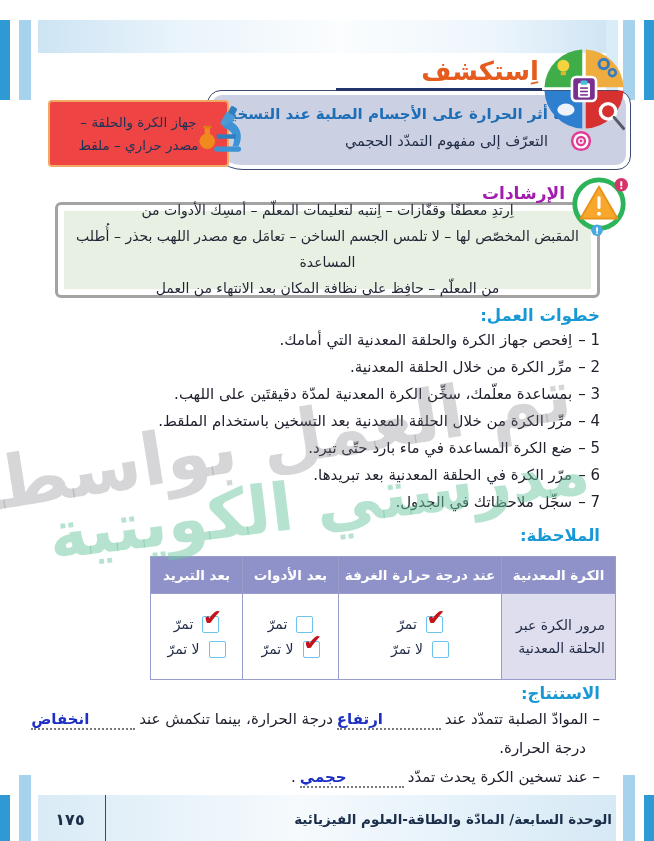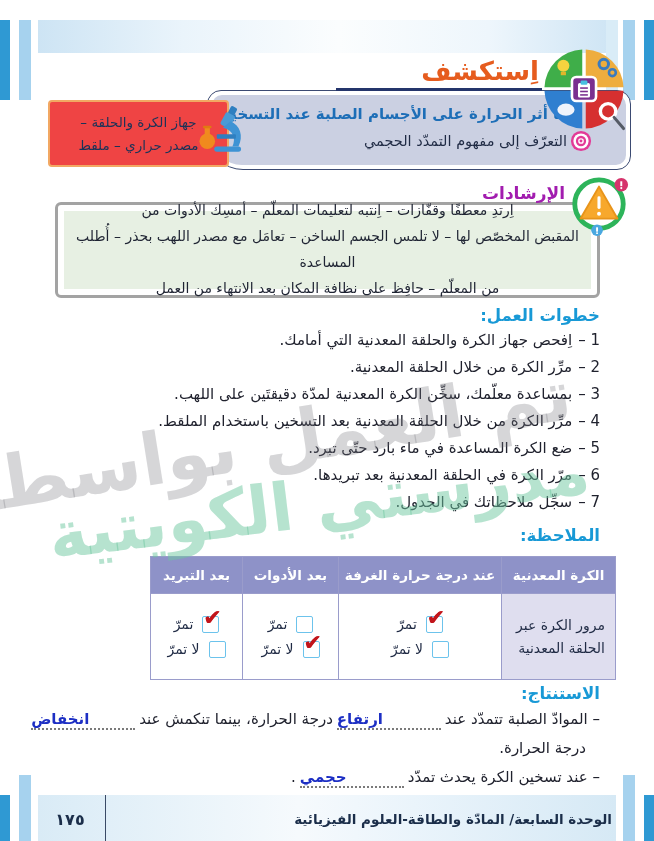--- a/index.html
+++ b/index.html
@@ -35,21 +35,21 @@
     background:#24356b; z-index:6; }
 
   
   .q-card{ position:absolute; left:207px; top:90px; width:424px; height:80px;
     background:#ffffff; border:1.6px solid #3b4a72;
     border-radius:14px 14px 14px 36px; z-index:1; }
   .q-inner{ position:absolute; inset:4px; background:#cbd0e2;
     border-radius:10px 10px 10px 30px; }
   .q-text{ margin:10px 58px 0 0; color:#1d6eb7; font-weight:bold;
     font-size:15px; white-space:nowrap; }
-  .q-objective{ margin:7px 34px 0 0; display:flex; align-items:center; gap:3px;
+  .q-objective{ margin:7px 34px 0 0; display:flex; align-items:center; gap:22px;
     font-size:14.5px; color:#1f2a44; }
   .target-icon{ width:22px; height:22px; flex:0 0 auto; }
 
   
   .materials{ position:absolute; left:48px; top:100px; width:181px; height:67px;
     background:#ef4444; border:2px solid #f2a863; border-radius:4px; z-index:3;
     display:flex; flex-direction:column; justify-content:center; align-items:center;
     font-size:13.5px; line-height:1.7; color:#1b3358; text-align:center; }
   .microscope{ position:absolute; left:196px; top:102px; width:52px; height:56px; z-index:4; }
 

